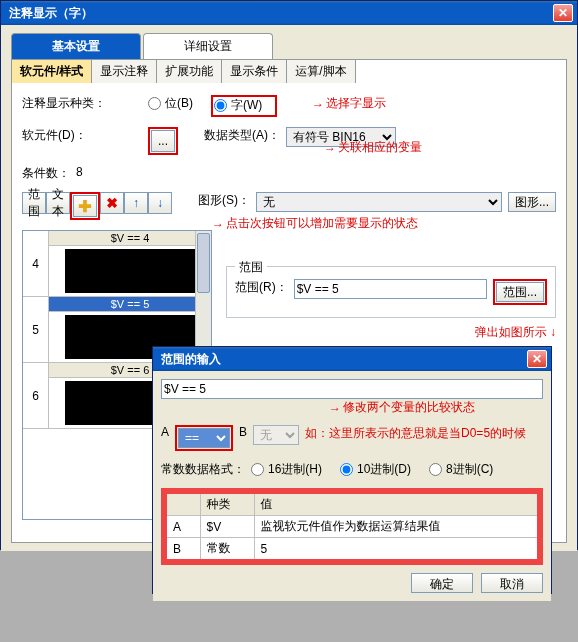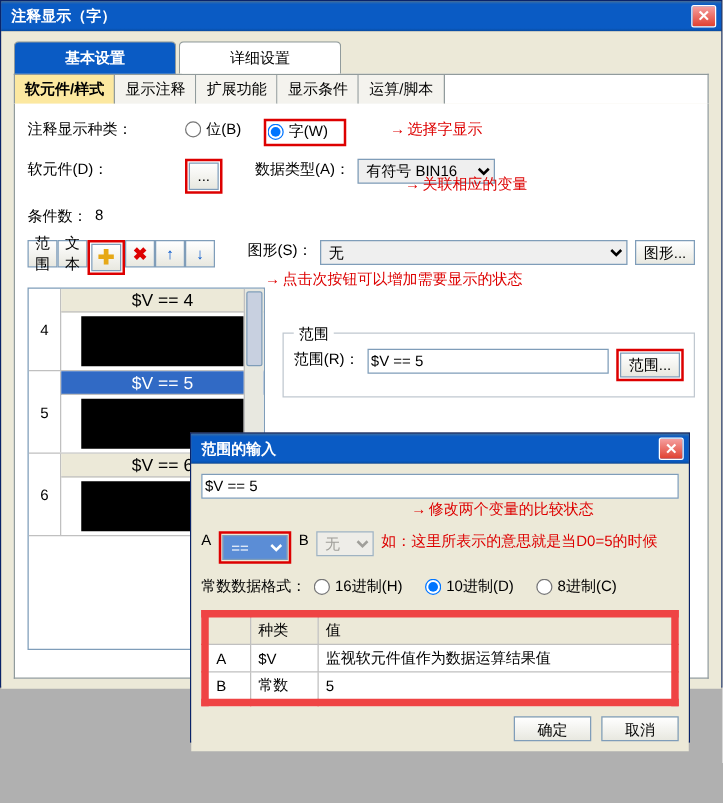--- a/index.html
+++ b/index.html
@@ -38,21 +38,21 @@
 
 .redbox { border: 2px solid #d00; padding: 1px; }
 
 .toolbar-btns { display: flex; gap: 0; }
 .toolbar-btns .smallbtn { border-radius: 0; }
 
 .statelist { border: 1px solid #7f9db9; width: 190px; height: 290px; background: #fff; overflow: hidden; position: relative; }
 .state-row { display: flex; border-bottom: 1px solid #c0c0c0; height: 66px; }
 .state-row .idx { width: 26px; border-right: 1px solid #c0c0c0; display: flex; align-items: center; justify-content: center; }
 .state-row .content { flex: 1; display: flex; flex-direction: column; }
-.state-hdr { background: #ece9d8; text-align: center; padding: 1px 0; border-bottom: 1px solid #c0c0c0; font-size: 14px; }
+.state-hdr { background: #ece9d8; text-align: center; padding: 1px 0; border-bottom: 1px solid #c0c0c0; font-size: 11px; }
 .state-hdr.sel { background: #316ac5; color: #fff; }
 .state-img { flex: 1; background: #000; margin: 3px 16px; }
 .scrollbar { position: absolute; right: 0; top: 0; bottom: 0; width: 16px; background: #e8e8e0; border-left: 1px solid #c0c0c0; }
 .scrollbar .thumb { position: absolute; left: 1px; right: 1px; background: #c8d0e0; border: 1px solid #7f9db9; border-radius: 2px; }
 
 .groupbox { border: 1px solid #c0c8d0; padding: 8px; position: relative; margin-top: 6px; }
 .groupbox .legend { position: absolute; top: -8px; left: 8px; background: #fff; padding: 0 4px; }
 
 .sub-window { top: 346px; left: 152px; width: 400px; height: 248px; z-index: 10; }
 .sub-body { padding: 8px; background: #ece9d8; }
@@ -171,20 +171,21 @@
 
         <div style="flex:1">
           <div class="groupbox" style="margin-top:36px">
             <span class="legend">范围</span>
             <div class="row" style="margin:4px 0">
               <span>范围(R)：</span>
               <input class="combo" style="flex: 1 1 0%;" value="$V == 5">
               <span class="redbox"><button class="btn">范围...</button></span>
             </div>
           </div>
+          <div class="annot" style="position:relative; text-align:right; margin-top:6px;"><span>弹出如图所示</span> ↓</div>
         </div>
       </div>
 
       <button class="btn btn-wide" style="position:absolute; left:200px; bottom:10px;">复</button>
     </div>
   </div>
 </div>
 
 <div class="window sub-window">
   <div class="titlebar">

